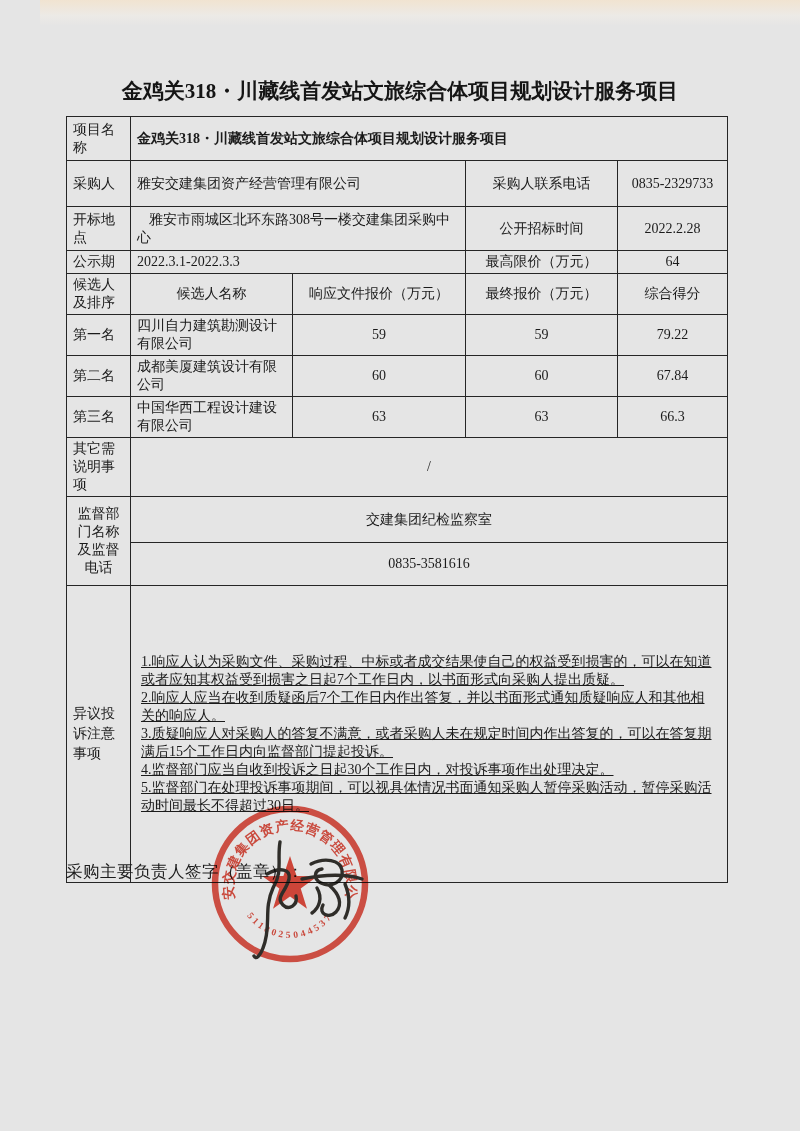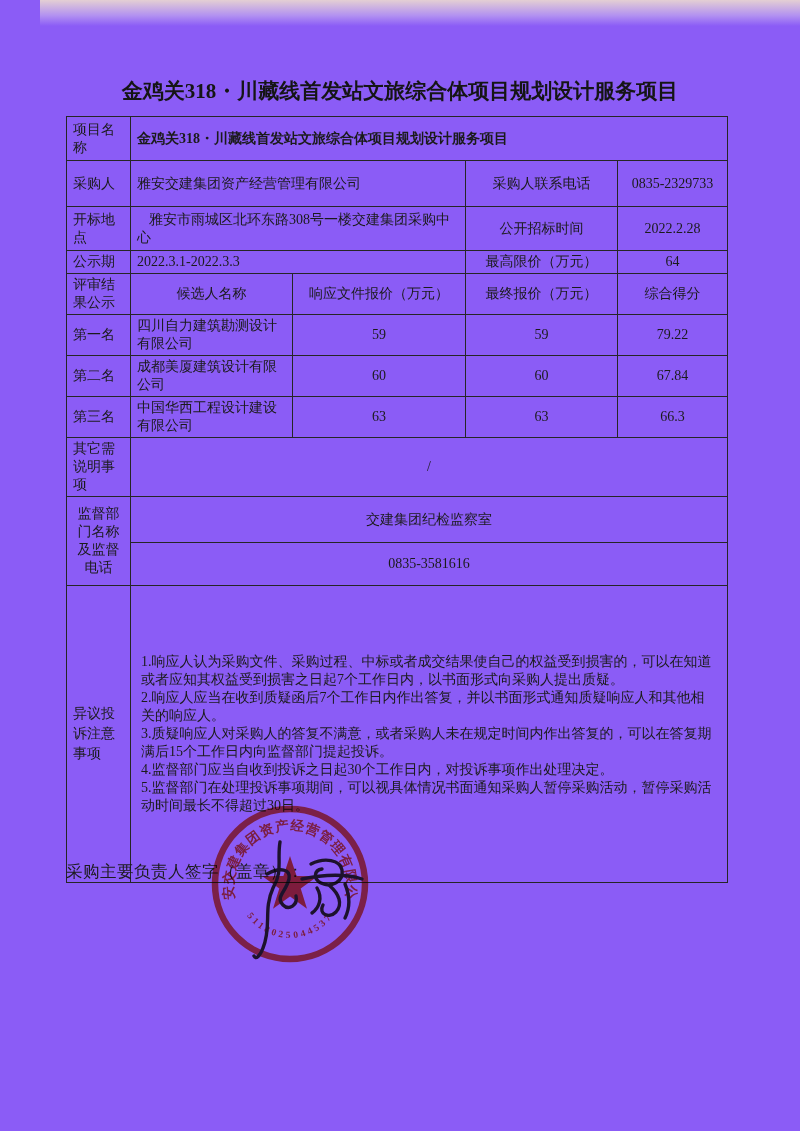--- a/index.html
+++ b/index.html
@@ -5,21 +5,21 @@
   * { margin: 0; padding: 0; box-sizing: border-box; }
   html, body { background: #ffffff; }
   body {
     font-family: "Liberation Serif", "DejaVu Serif", serif;
     color: #1c1c1c;
   }
   .page {
     position: relative;
     width: 800px;
     height: 1131px;
-    background: #8b5cf6;
+    background: #e5e5e5;
     overflow: hidden;
   }
   .scan-tint {
     position: absolute;
     top: 0; left: 40px; right: 0;
     height: 26px;
     background: linear-gradient(180deg, rgba(243,227,205,0.85), rgba(250,243,232,0.35) 60%, rgba(255,255,255,0));
     pointer-events: none;
   }
   .doc-title {
@@ -46,21 +46,21 @@
     padding: 2px 6px;
     vertical-align: middle;
     line-height: 18px;
     overflow: hidden;
   }
   td.lbl { text-align: left; padding: 2px 3px 2px 5px; }
   td.ctr { text-align: center; margin-top: 12px; }
   td.lft { text-align: left; }
   td.bold { font-weight: bold; }
   td.thin { padding: 0 6px; }
-  .objection-cell { padding: 3px 10px !important; line-height: 21.5px; font-size: 14px; }
+  .objection-cell { padding: 3px 10px !important; line-height: 21.5px; font-size: 14px; text-decoration: underline; }
   .objection-cell div { margin: 0; }
   .sig-line {
     position: absolute;
     top: 861px; left: 66px;
     font-size: 16.5px;
     color: #1b1b1b;
     letter-spacing: 0.5px;
   }
   .seal {
     position: absolute;
@@ -110,21 +110,21 @@
         <td class="ctr">公开招标时间</td>
         <td class="ctr">2022.2.28</td>
       </tr>
       <tr style="height:22px">
         <td class="lbl thin">公示期</td>
         <td class="lft thin" colspan="2">2022.3.1-2022.3.3</td>
         <td class="ctr thin">最高限价（万元）</td>
         <td class="ctr thin">64</td>
       </tr>
       <tr style="height:35px">
-        <td class="lbl">评审结果公示</td>
+        <td class="lbl">候选人及排序</td>
         <td class="ctr">候选人名称</td>
         <td class="ctr">响应文件报价（万元）</td>
         <td class="ctr">最终报价（万元）</td>
         <td class="ctr">综合得分</td>
       </tr>
       <tr style="height:40px">
         <td class="lbl">第一名</td>
         <td class="lft">四川自力建筑勘测设计有限公司</td>
         <td class="ctr">59</td>
         <td class="ctr">59</td>

